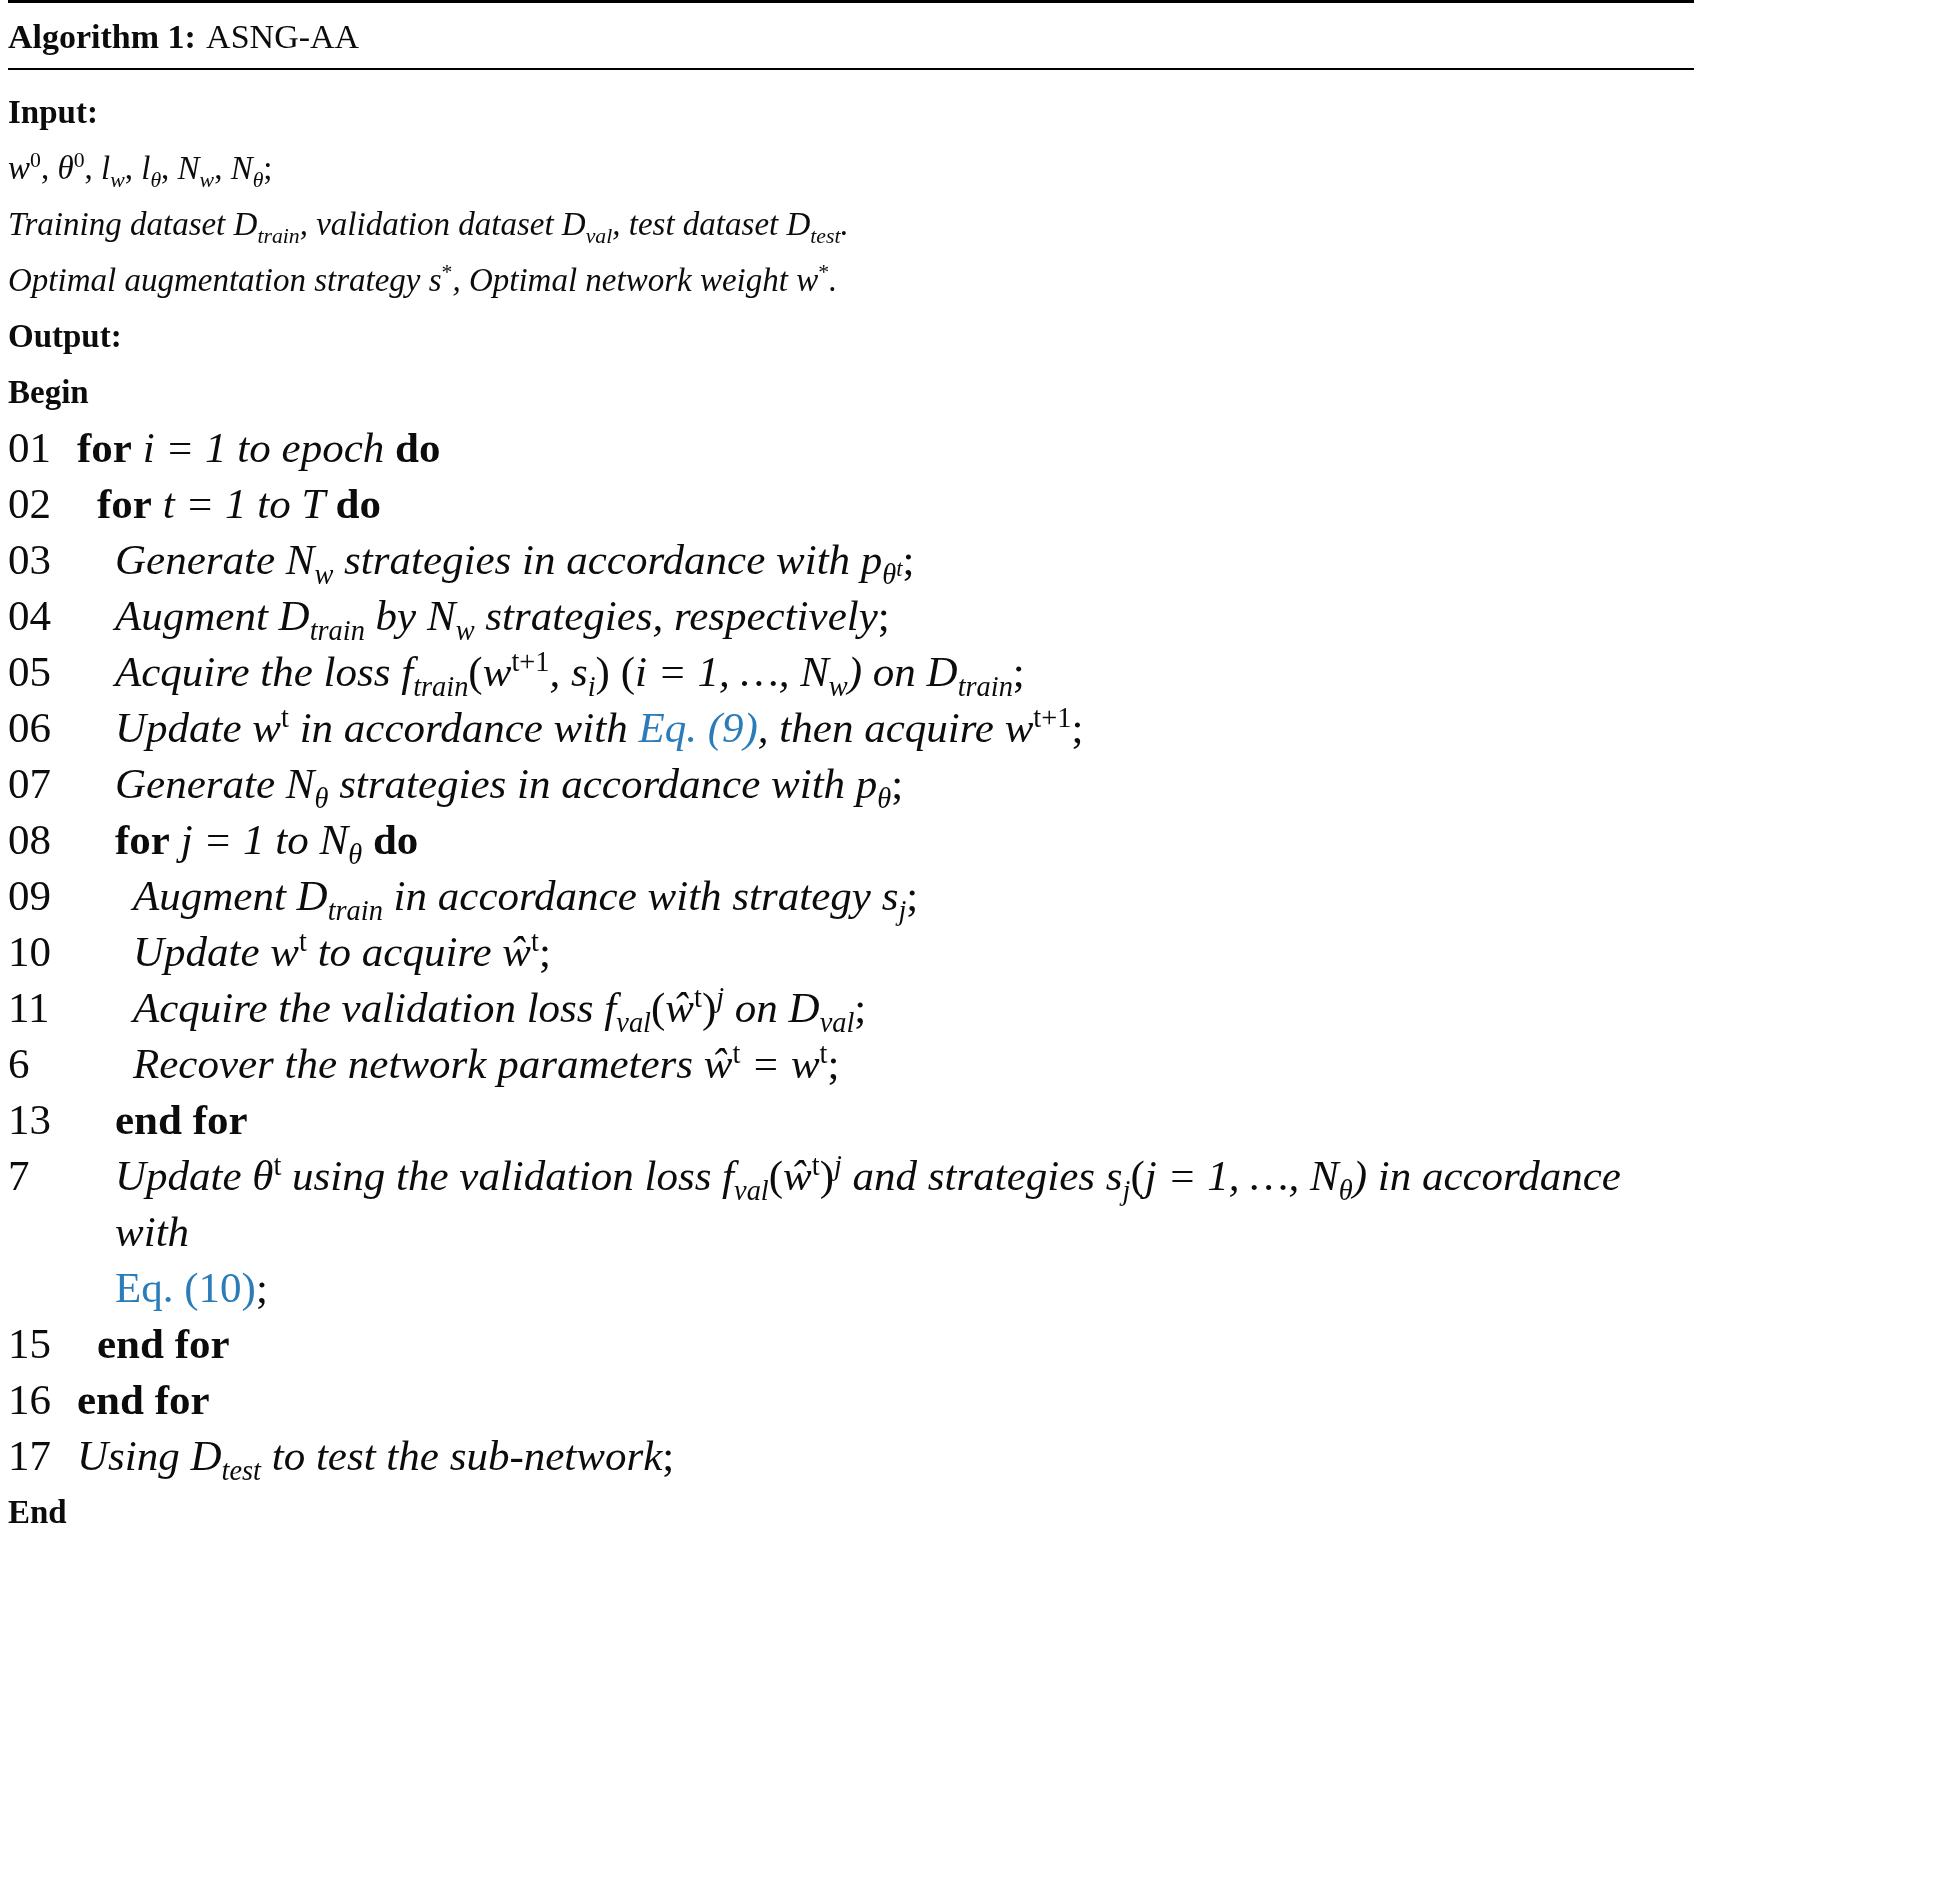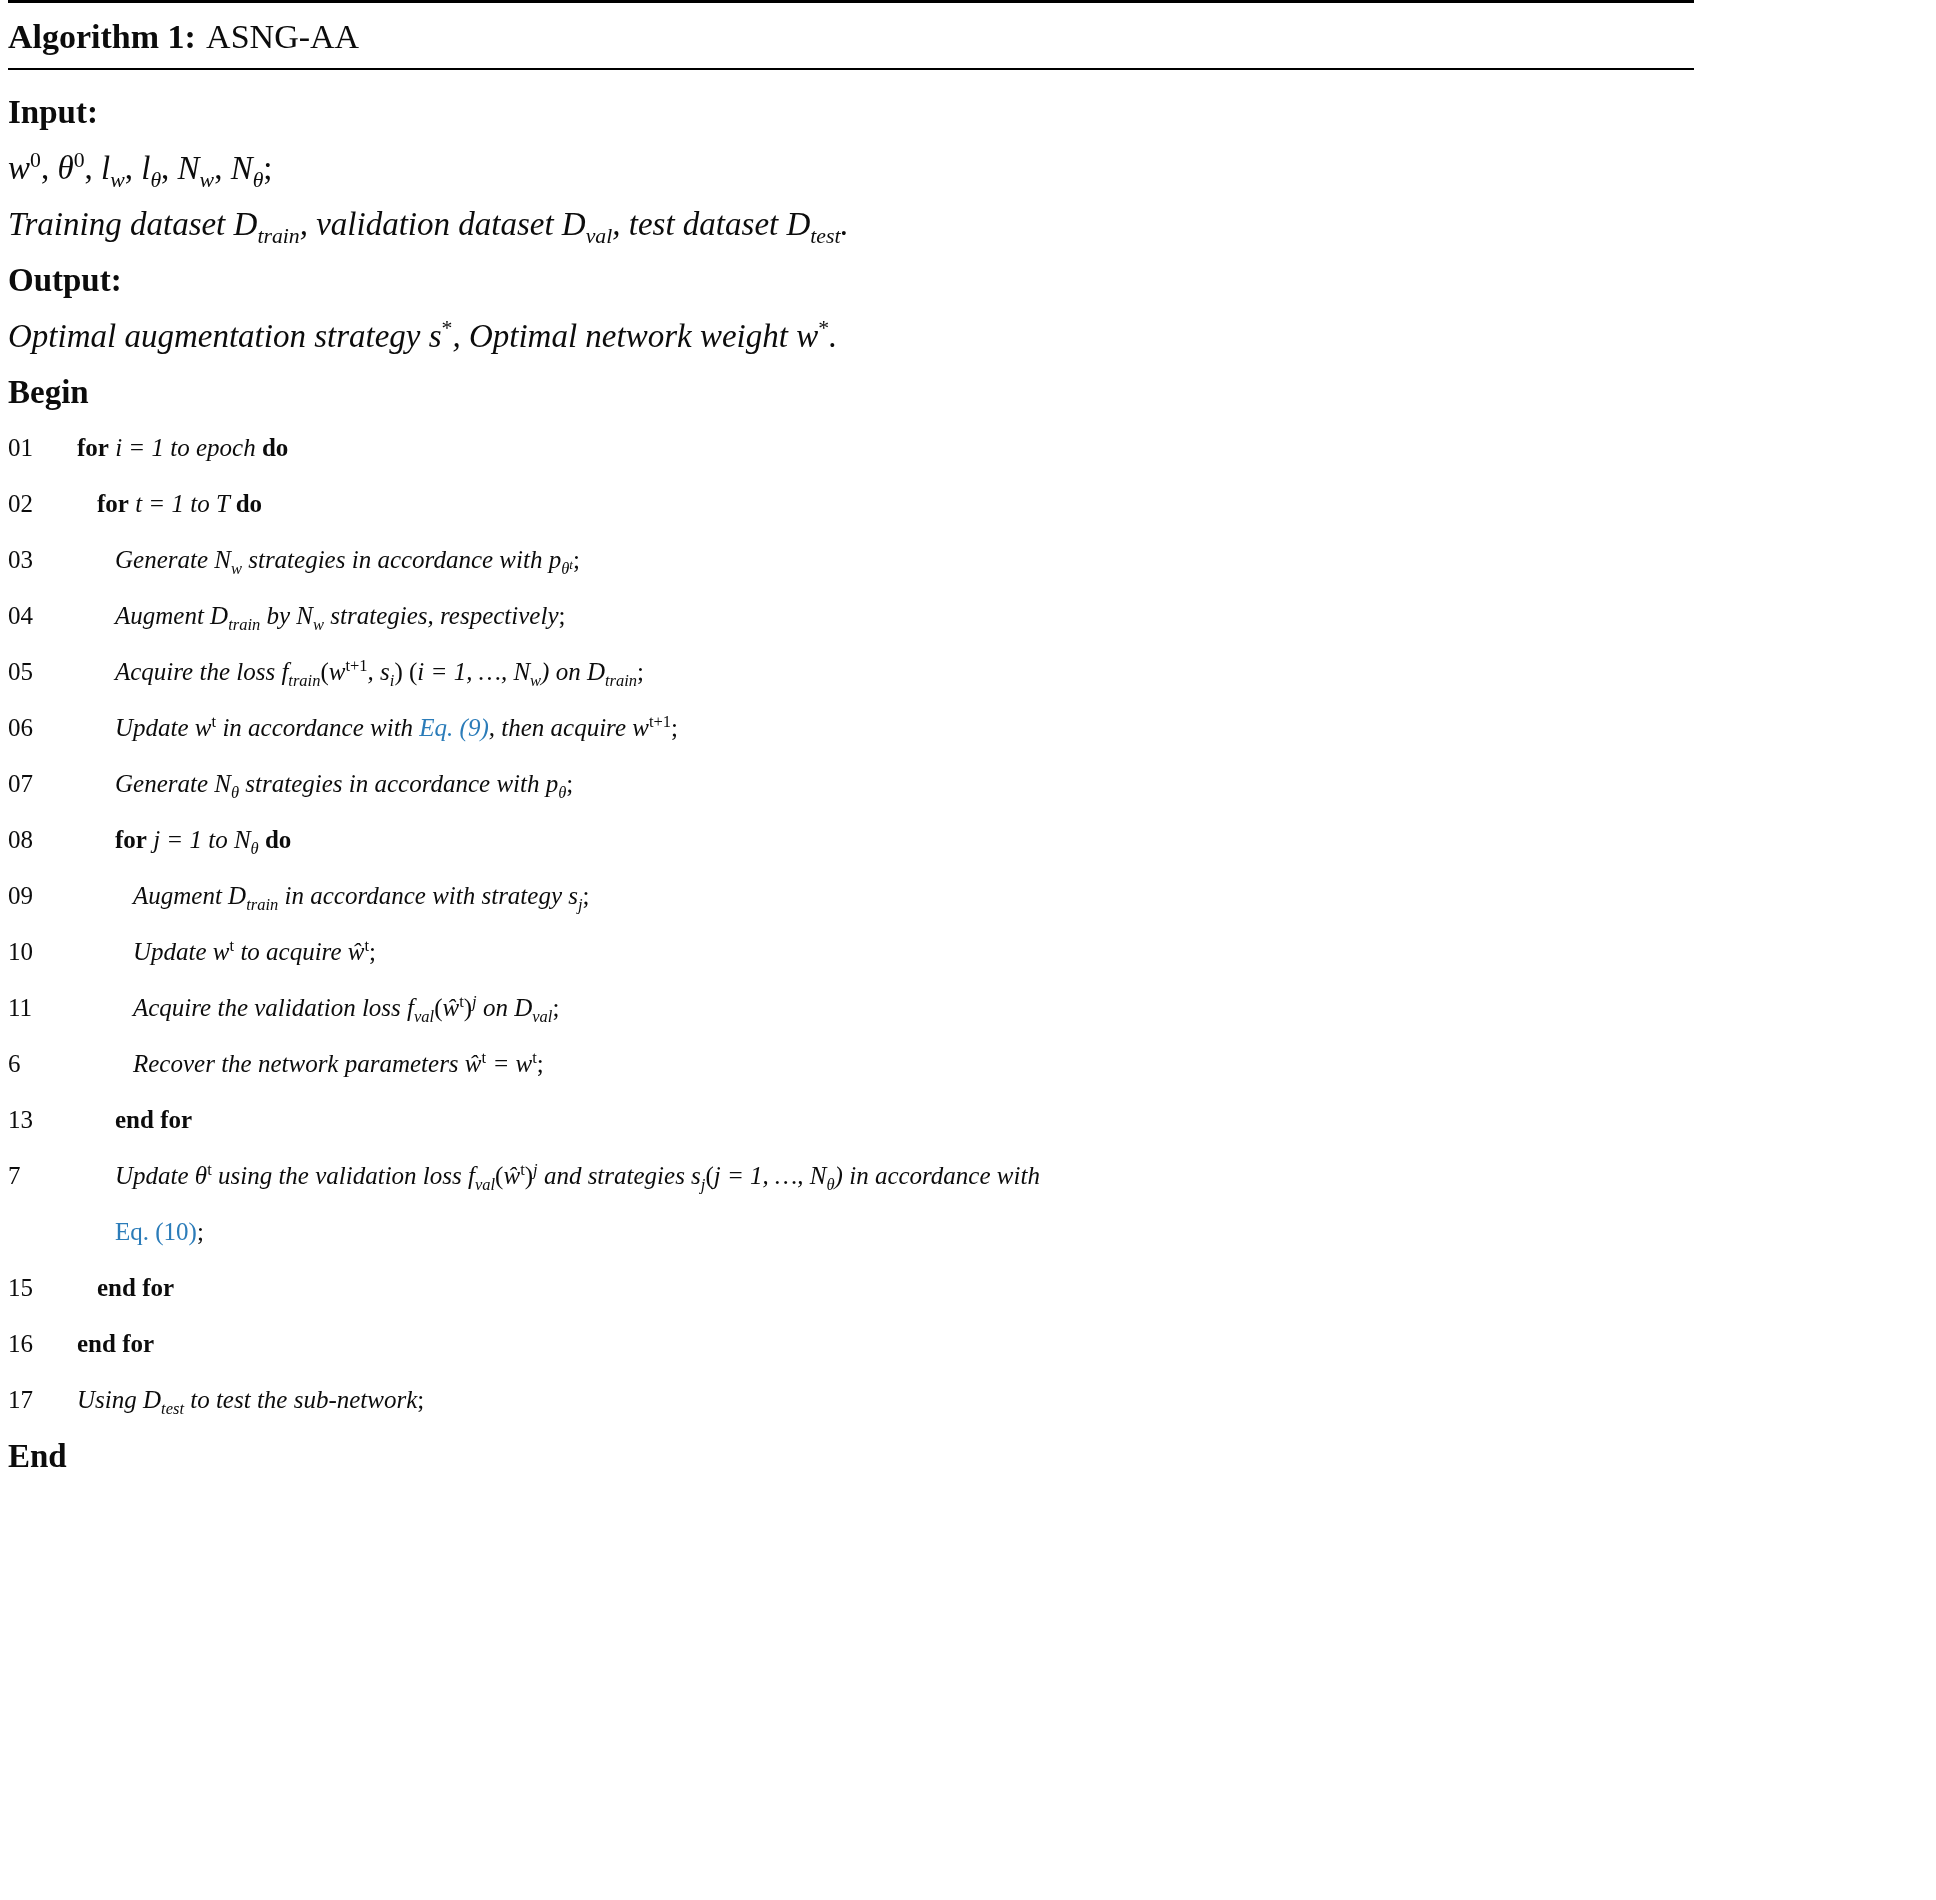--- a/index.html
+++ b/index.html
@@ -28,21 +28,21 @@
   .midrule {
     border-top: 2px solid #000;
     margin-bottom: 14px;
   }
   .pline {
     font-size: 33px;
     line-height: 56px;
   }
   .line {
     display: flex;
-    font-size: 25px;
+    font-size: 43px;
     line-height: 56px;
   }
   .num { flex: 0 0 69px; }
   .content { flex: 1 1 auto; }
   .ind1 { padding-left: 0; }
   .ind2 { padding-left: 20px; }
   .ind3 { padding-left: 38px; }
   .ind4 { padding-left: 56px; }
   .b { font-weight: 700; }
   .i { font-style: italic; }
@@ -59,22 +59,22 @@
 
   <div class="title">
     <span class="b">Algorithm 1:</span><span class="name">ASNG-AA</span>
   </div>
 
   <div class="midrule"></div>
 
   <div class="pline"><span class="b">Input:</span></div>
   <div class="pline"><span class="i">w</span><span class="sup">0</span><span>, </span><span class="i">θ</span><span class="sup">0</span><span>, </span><span class="i">l</span><span class="i sub">w</span><span>, </span><span class="i">l</span><span class="i sub">θ</span><span>, </span><span class="i">N</span><span class="i sub">w</span><span>, </span><span class="i">N</span><span class="i sub">θ</span><span>;</span></div>
   <div class="pline"><span class="i">Training dataset D</span><span class="i sub">train</span><span class="i">, validation dataset D</span><span class="i sub">val</span><span class="i">, test dataset D</span><span class="i sub">test</span><span class="i">.</span></div>
+  <div class="pline"><span class="i">Optimal augmentation strategy s</span><span class="sup">*</span><span class="i">, Optimal network weight w</span><span class="sup">*</span><span class="i">.</span></div>
   <div class="pline"><span class="b">Output:</span></div>
-  <div class="pline"><span class="i">Optimal augmentation strategy s</span><span class="sup">*</span><span class="i">, Optimal network weight w</span><span class="sup">*</span><span class="i">.</span></div>
   <div class="pline"><span class="b">Begin</span></div>
 
   <div class="line">
     <span class="num">01</span>
     <span class="content ind1"><span class="b">for</span><span class="i"> i = 1 to epoch </span><span class="b">do</span></span>
   </div>
   <div class="line">
     <span class="num">02</span>
     <span class="content ind2"><span class="b">for</span><span class="i"> t = 1 to T </span><span class="b">do</span></span>
   </div>

